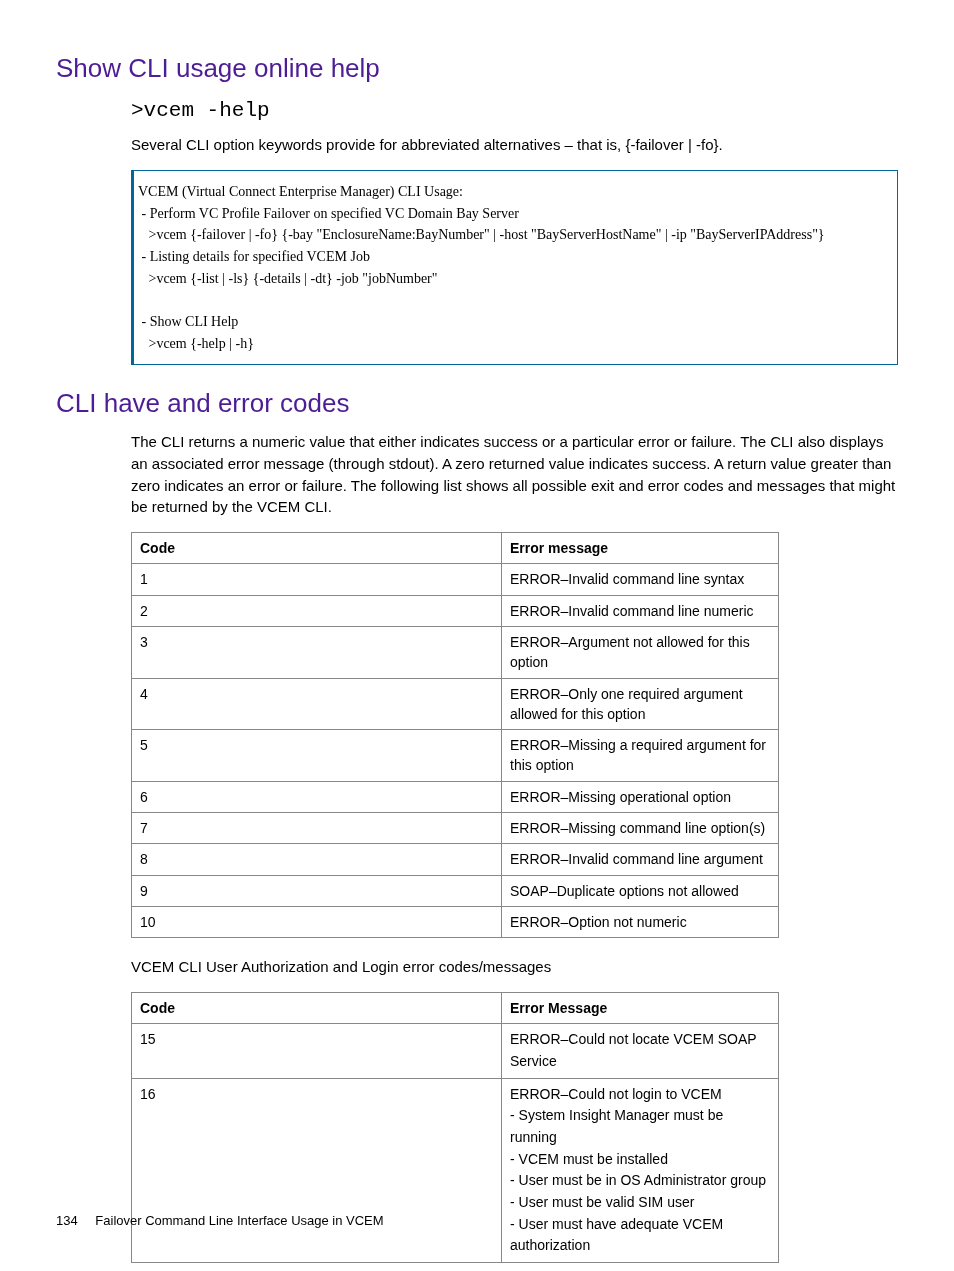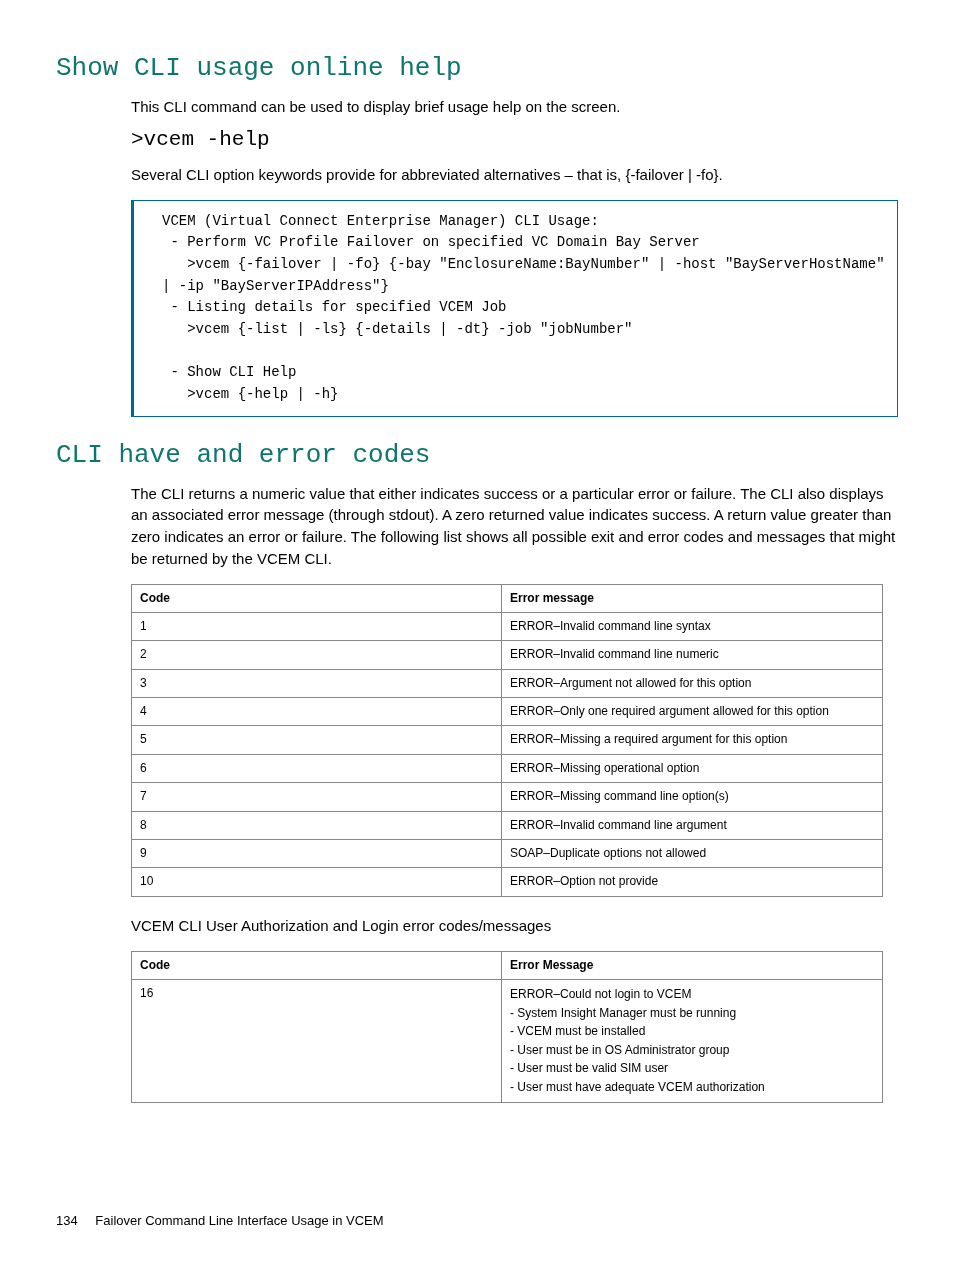--- a/index.html
+++ b/index.html
@@ -8,48 +8,48 @@
     font-weight: 300;
     margin: 0;
     padding: 50px 56px 40px 56px;
     width: 954px;
     box-sizing: border-box;
     color: #000;
     font-size: 15px;
     line-height: 1.45;
   }
   h1.section {
-    font-family: Liberation Mono, monospace;
-    color: #0f766e;
+    font-family: Liberation Sans, sans-serif;
+    color: #4c1d95;
     font-size: 26px;
     font-weight: 300;
     margin: 0 0 8px 0;
   }
   .indented { margin-left: 75px; }
   p { margin: 4px 0 8px 0; }
   code.cmd {
     font-family: "Courier New", Courier, monospace;
     font-size: 21px;
   }
   .usage-box {
     border: 1.5px solid #00679a;
     border-left-width: 3px;
     margin: 14px 0 20px 75px;
-    padding: 10px 12px 10px 28px;
-    font-family: Liberation Mono, monospace;
+    padding: 10px 12px 10px 4px;
+    font-family: Liberation Serif, serif;
     font-weight: 300;
     font-size: 14px;
     line-height: 1.55;
     white-space: pre-wrap;
   }
   table.error-table {
     border-collapse: collapse;
     margin: 14px 0 18px 75px;
-    width: 752px;
-    font-size: 12px;
+    width: 648px;
+    font-size: 14px;
   }
   table.error-table th,
   table.error-table td {
     border: 1px solid #888;
     padding: 5px 8px;
     text-align: left;
     vertical-align: top;
     font-weight: 300;
   }
   table.error-table th {
@@ -64,21 +64,20 @@
     font-size: 13px;
     font-weight: 300;
   }
   .footer .pn { margin-right: 14px; }
 </style>
 </head>
 <body>
 
 <h1 class="section">Show CLI usage online help</h1>
 <div class="indented">
-  <p>This CLI command can be used to display brief usage help on the screen.</p>
   <p><code class="cmd">&gt;vcem -help</code></p>
   <p>Several CLI option keywords provide for abbreviated alternatives – that is, {-failover | -fo}.</p>
 </div>
 <div class="usage-box">VCEM (Virtual Connect Enterprise Manager) CLI Usage:
  - Perform VC Profile Failover on specified VC Domain Bay Server
    &gt;vcem {-failover | -fo} {-bay "EnclosureName:BayNumber" | -host "BayServerHostName" | -ip "BayServerIPAddress"}
  - Listing details for specified VCEM Job
    &gt;vcem {-list | -ls} {-details | -dt} -job "jobNumber"
 
  - Show CLI Help
@@ -132,21 +131,21 @@
       <tr>
         <td>8</td>
         <td>ERROR–Invalid command line argument</td>
       </tr>
       <tr>
         <td>9</td>
         <td>SOAP–Duplicate options not allowed</td>
       </tr>
       <tr>
         <td>10</td>
-        <td>ERROR–Option not provide</td>
+        <td>ERROR–Option not numeric</td>
       </tr>
     </tbody>
 </table>
 
 <div class="indented">
   <p>VCEM CLI User Authorization and Login error codes/messages</p>
 </div>
 
 <table class="error-table">
   <colgroup>
@@ -154,20 +153,24 @@
       <col>
     </colgroup>
   <thead>
     <tr>
       <th>Code</th>
       <th>Error Message</th>
     </tr>
   </thead>
   <tbody id="t2-body">
       <tr>
+        <td>15</td>
+        <td class="multiline-cell">ERROR–Could not locate VCEM SOAP Service</td>
+      </tr>
+      <tr>
         <td>16</td>
         <td class="multiline-cell">ERROR–Could not login to VCEM<br>- System Insight Manager must be running<br>- VCEM must be installed<br>- User must be in OS Administrator group<br>- User must be valid SIM user<br>- User must have adequate VCEM authorization</td>
       </tr>
     </tbody>
 </table>
 
 <div class="footer">
   <span class="pn">134</span>
   <span>Failover Command Line Interface Usage in VCEM</span>
 </div>

